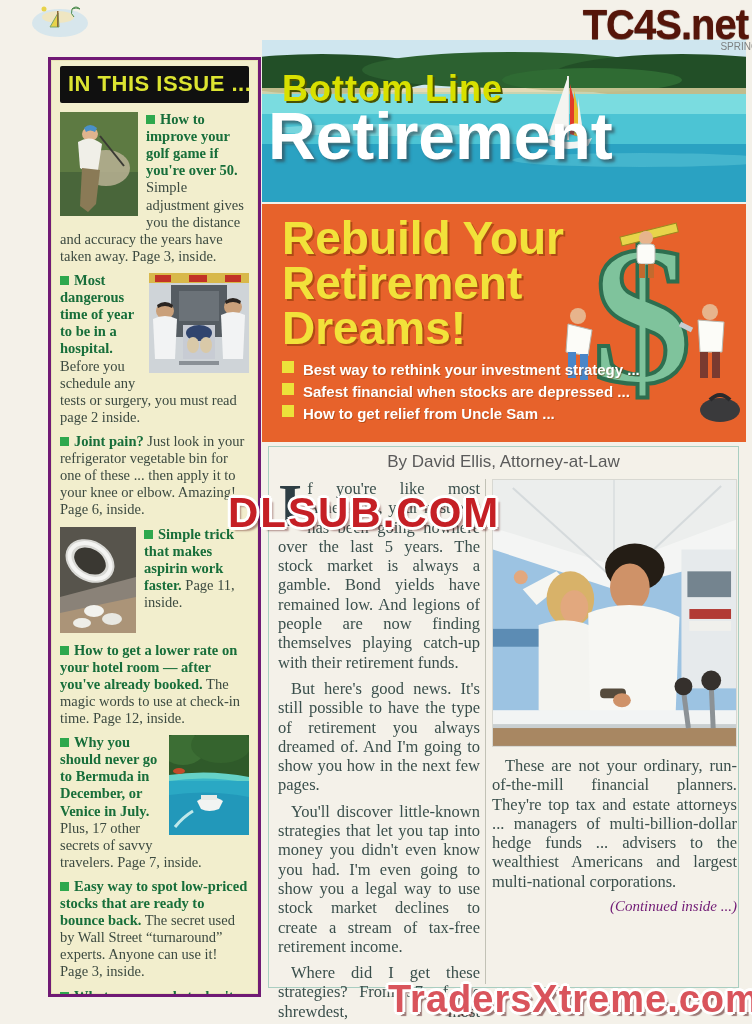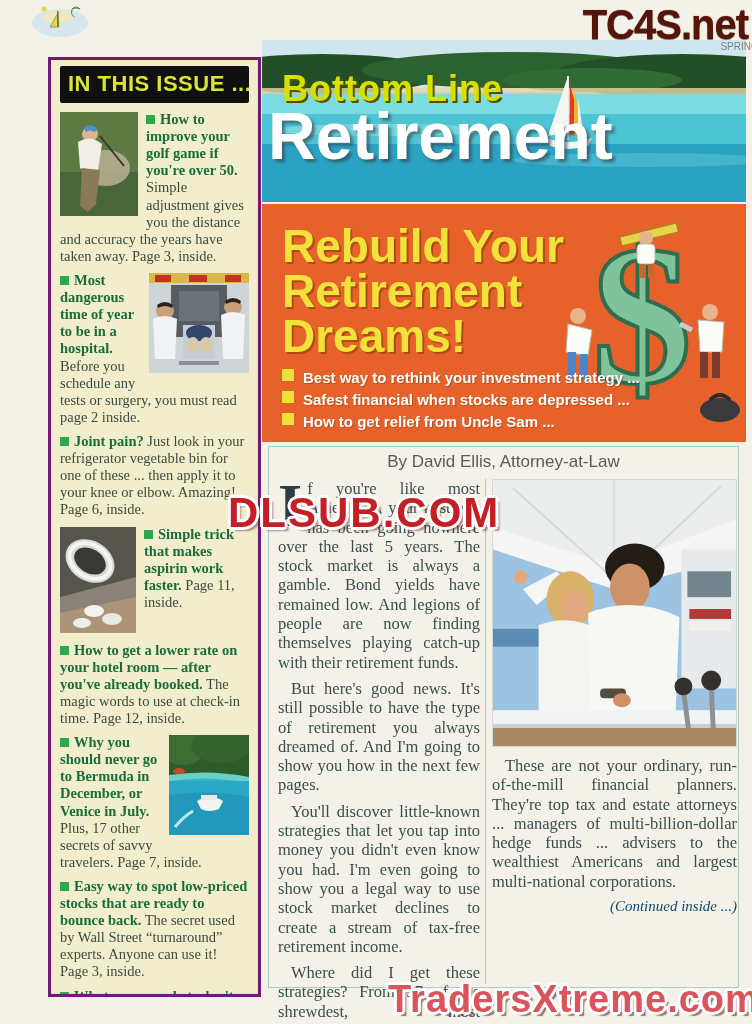--- a/index.html
+++ b/index.html
@@ -45,40 +45,40 @@
   .mh-title{position:absolute;left:6px;top:58px;font-family:"Liberation Sans",sans-serif;
             font-weight:bold;font-size:66px;color:#fff;letter-spacing:0px;
             text-shadow:3px 3px 3px rgba(50,70,80,.65);}
   .mh-issue{position:absolute;right:14px;top:1px;font-family:"Liberation Sans",sans-serif;
             font-size:10px;color:rgba(110,110,110,.85);}
 
   
   .feature{position:absolute;left:262px;top:204px;width:484px;height:238px;background:#e7622b;overflow:hidden;}
   .ft-line{font-family:"Liberation Sans",sans-serif;font-weight:bold;font-size:46px;line-height:.98;
            color:#f2e23a;text-shadow:2px 2px 0 rgba(120,50,0,.5);margin-left:20px;}
-  .ft-head{padding-top:20px;position:relative;z-index:2;}
+  .ft-head{padding-top:12px;position:relative;z-index:2;}
   .ft-bullets{margin:10px 0 0 20px;position:relative;z-index:2;}
   .ft-b{display:flex;align-items:flex-start;margin-bottom:5px;font-family:"Liberation Sans",sans-serif;
         font-weight:bold;font-size:15px;color:#fff;text-shadow:1px 1px 0 rgba(120,50,0,.4);}
   .ft-sq{flex:0 0 auto;width:12px;height:12px;background:#ece23a;margin-right:9px;}
   .ft-art{position:absolute;right:4px;top:8px;z-index:1;}
 
   
   .art-box{position:absolute;left:268px;top:446px;width:471px;height:542px;border:1px solid #a9cec1;}
   .byline{position:absolute;left:268px;top:452px;width:471px;text-align:center;
           font-family:"Liberation Sans",sans-serif;font-size:17px;color:#5a5a5a;}
   .col{position:absolute;font-size:16.5px;line-height:1.17;color:#3a4f4c;text-align:justify;}
   .col p{margin:0 0 7px 0;text-indent:13px;}
   .col p.first{text-indent:0;}
   .col-l{left:278px;top:479px;width:202px;}
   .col-r{left:492px;top:479px;width:245px;}
   .divider{position:absolute;left:485px;top:479px;width:1px;height:505px;background:#c2c2b6;}
   .dropcap{float:left;font-weight:bold;font-size:62px;line-height:.78;color:#2e3e44;margin:2px 5px 0 0;}
   .photo{display:block;margin-bottom:9px;border:1px solid #d8d8d2;}
-  .continued{text-align:right;font-style:italic;font-size:15px;margin-top:2px;color:#0c4a6e;}
+  .continued{text-align:right;font-style:italic;font-size:15px;margin-top:2px;color:#701a75;}
 </style>
 </head>
 <body>
 
 <div id="page" data-name="magazine-cover-page">
 
   <svg class="doodle" data-name="island-doodle-icon" width="64" height="36" viewBox="0 0 64 36">
     <ellipse cx="32" cy="20" rx="28" ry="14" fill="#cfe4ec" opacity=".8"></ellipse>
     <ellipse cx="30" cy="14" rx="16" ry="6" fill="#efe6c2"></ellipse>
     <path d="M22 24 L30 10 L31 24 Z" fill="#e8d34a" stroke="#7aa86a" stroke-width="1"></path>

